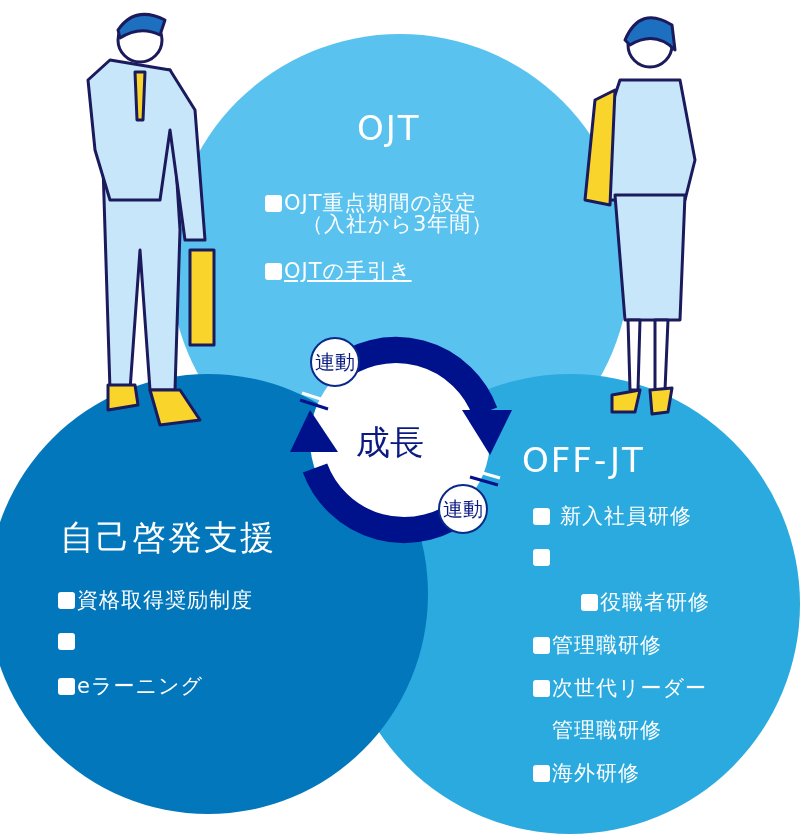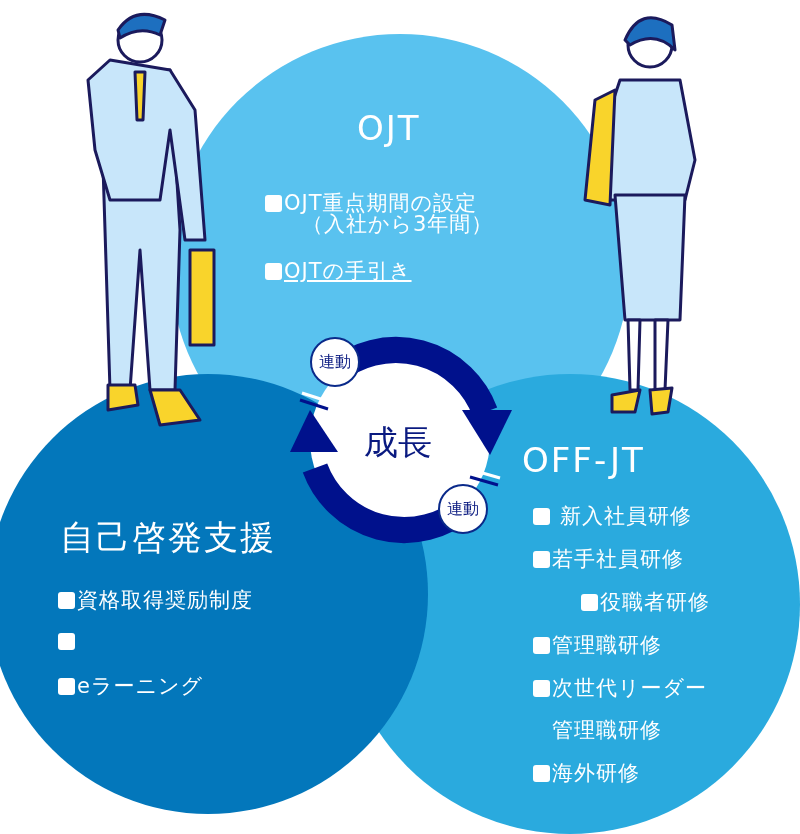--- a/index.html
+++ b/index.html
@@ -7,22 +7,22 @@
   .circle{position:absolute;border-radius:50%;}
   #c-ojt{left:170px;top:34px;width:460px;height:460px;background:#59c2ef;}
   #c-self{left:-12px;top:374px;width:440px;height:440px;background:#0377bb;}
   #c-off{left:340px;top:374px;width:460px;height:460px;background:#2aaade;}
   .txt{position:absolute;color:#fff;white-space:nowrap;}
   .title{font-size:34px;letter-spacing:2px;}
   .item{font-size:21px;line-height:1;display:flex;align-items:center;letter-spacing:1px;}
   .sq{display:inline-block;width:17px;height:17px;background:#fff;border-radius:3px;margin-right:2px;flex:none;}
   .indent{padding-left:19px;}
   svg{position:absolute;left:0;top:0;}
-  .badge{position:absolute;width:50px;height:50px;border-radius:50%;background:#fff;border:2px solid #0a2a8a;box-sizing:border-box;color:#0a1a80;font-size:16px;display:flex;align-items:center;justify-content:center;}
-  .center-label{position:absolute;left:364px;top:420px;font-size:34px;color:#0a1a80;}
+  .badge{position:absolute;width:50px;height:50px;border-radius:50%;background:#fff;border:2px solid #0a2a8a;box-sizing:border-box;color:#0a1a80;font-size:20px;display:flex;align-items:center;justify-content:center;}
+  .center-label{position:absolute;left:356px;top:420px;font-size:34px;color:#0a1a80;}
 </style>
 </head>
 <body>
 
 <div class="circle" id="c-ojt"></div>
 <div class="circle" id="c-off"></div>
 <div class="circle" id="c-self"></div>
 
 <svg width="800" height="834">
   <circle cx="400" cy="440" r="90" fill="#fff"></circle>
@@ -90,21 +90,20 @@
     <span>eラーニング</span>
   </div>
 
 <div class="txt title" style="left:522px;top:440px;">OFF-JT</div>
 <div class="txt item" style="left:533px;top:506px;gap:8px;">
   <span class="sq"></span>
     <span>新入社員研修</span>
   </div>
 <div class="txt item" style="left:533px;top:549px;">
   <span class="sq"></span>
-    <span>若手社員研修</span>
   </div>
 <div class="txt item" style="left:533px;top:592px;padding-left:48px;">
   <span class="sq"></span>
     <span>役職者研修</span>
   </div>
 <div class="txt item" style="left:533px;top:635px;">
   <span class="sq"></span>
     <span>管理職研修</span>
   </div>
 <div class="txt item" style="left:533px;top:678px;">

